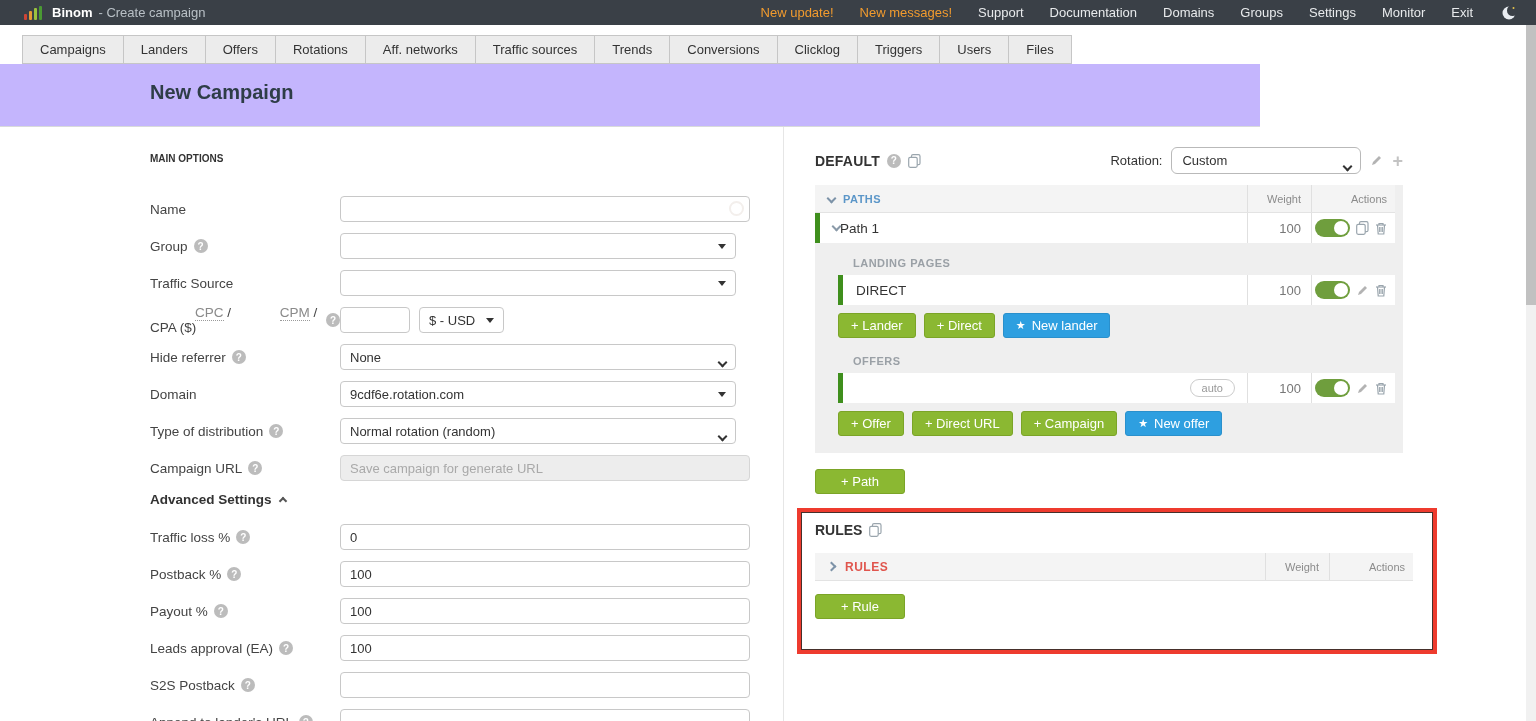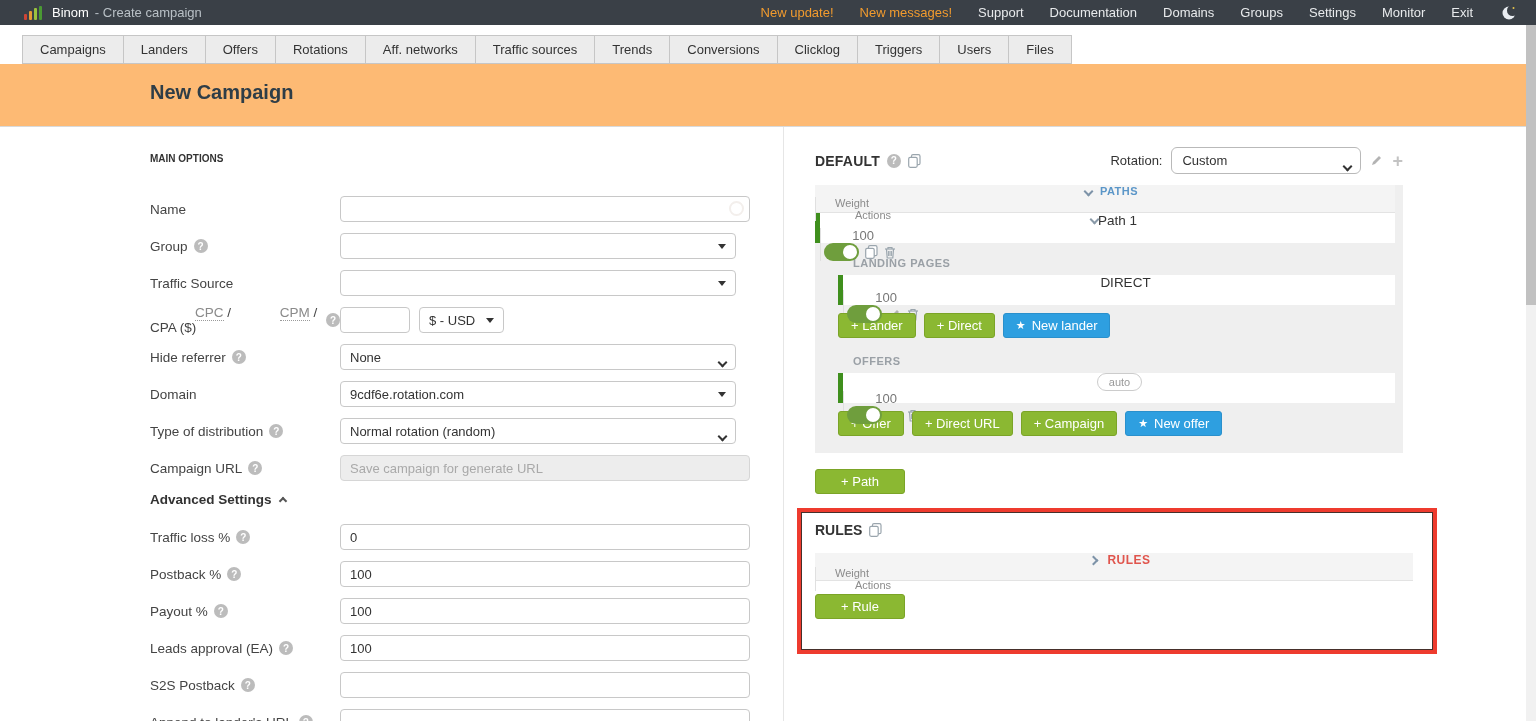--- a/index.html
+++ b/index.html
@@ -4,36 +4,36 @@
 <style>
   * { margin:0; padding:0; box-sizing:border-box; }
   html,body { width:1536px; height:721px; overflow:hidden; background:#fff;
     font-family:"Liberation Sans", sans-serif; }
 
   
   .topbar { position:absolute; left:0; top:0; width:1536px; height:25px;
     background:#3a4047; display:flex; align-items:center; color:#e8eaec; font-size:13px; }
   .logo-wrap { display:flex; align-items:flex-end; gap:2px; margin:0 10px 0 24px; height:14px; }
   .logo-bar { width:3px; border-radius:1px; display:inline-block; }
-  .brand { font-weight:normal; color:#fff; }
+  .brand { font-weight:bold; color:#fff; }
   .page-title-top { color:#b9c0c6; margin-left:6px; }
   .topmenu { margin-left:auto; display:flex; align-items:center; gap:26px; padding-right:18px; }
   .topmenu .item { cursor:pointer; color:#e8eaec; white-space:nowrap; }
   .topmenu .item.hl { color:#f29b2e;text-align:right; }
   .moon { display:inline-flex; align-items:center; margin-left:2px; cursor:pointer; }
 
   
   .tabbar { position:absolute; left:22px; top:35px; display:flex; }
   .tab { height:29px; line-height:27px; padding:0 17px; background:#ececec;
     border:1px solid #c6c6c6; border-left:none; font-size:13px; color:#333; cursor:pointer; }
   .tab:first-child { border-left:1px solid #c6c6c6; }
 
   
-  .band { position:absolute; left:0; top:64px; width:1536px; height:63px;
-    background:#fdba74; border-bottom:1px solid #d8dadb; }
+  .band { position:absolute; left:0; top:64px; width:1260px; height:63px;
+    background:#c4b5fd; border-bottom:1px solid #d8dadb; }
   .band h1 { position:absolute; left:150px; top:17px; font-size:20px; font-weight:700; color:#2e3d47; }
   .band-actions { position:absolute; left:822px; top:82px; display:flex; gap:9px; }
   .btn { display:inline-flex; align-items:center; gap:6px; height:25px; padding:0 12px;
     font-size:13px; border-radius:3px; cursor:pointer; white-space:nowrap; }
   .btn-green { background:#8bb832; border:1px solid #7ba427; color:#fff; }
   .btn-blue  { background:#2e9fe0; border:1px solid #2a90cc; color:#fff; }
   .btn-gray  { background:#f4f4f4; border:1px solid #c9c9c9; color:#666; }
   .x-mark { font-weight:bold; color:#555; font-size:12px; }
 
   
@@ -74,21 +74,21 @@
   .default-header { display:flex; align-items:center; height:27px; margin-top:20px; }
   .panel-title { font-size:14px; font-weight:bold; color:#333; letter-spacing:.2px; display:flex; align-items:center; gap:7px; }
   .rot-group { margin-left:auto; display:flex; align-items:center; gap:9px; }
   .rot-label { font-size:13px; color:#333; }
   .rot-select { position:relative; width:190px; height:27px; border:1px solid #b9b9b9; border-radius:6px;
     background:#fff; font-size:13px; color:#333; display:flex; align-items:center; padding:0 10px; cursor:pointer; }
   .icon-btn { cursor:pointer; display:inline-flex; align-items:center; }
   .plus-icon { font-size:18px; color:#c3c3c3; font-weight:bold; line-height:1; cursor:pointer; }
 
   .paths-panel { background:#efefef; margin-top:11px; padding-bottom:17px; width:588px; }
-  .grid-row { display:flex; align-items:center; width:580px;flex-direction:column; }
+  .grid-row { display:flex; align-items:center; width:580px; }
   .col-main { flex:1; display:flex; align-items:center; min-width:0; }
   .col-weight { width:64px; text-align:right; padding-right:10px; align-self:stretch;
     display:flex; align-items:center; justify-content:flex-end; border-left:1px solid #e0e0e0; }
   .col-actions { width:84px; align-self:stretch; display:flex; align-items:center;
     justify-content:flex-end; gap:6px; padding-right:8px; border-left:1px solid #e0e0e0; }
   .hdr-row { height:28px; background:#f4f4f4; border-bottom:1px solid #e3e3e3; }
   .hdr-row .col-weight, .hdr-row .col-actions { font-size:11px; color:#8b8b8b; }
   .hdr-label-blue { font-size:11px; font-weight:bold; color:#5b96c8; letter-spacing:.5px; margin-left:8px; }
   .hdr-label-red  { font-size:12px; font-weight:bold; color:#e0554d; letter-spacing:.5px; margin-left:10px; }
   .hdr-row .chev { border-color:#7d93a8; }

